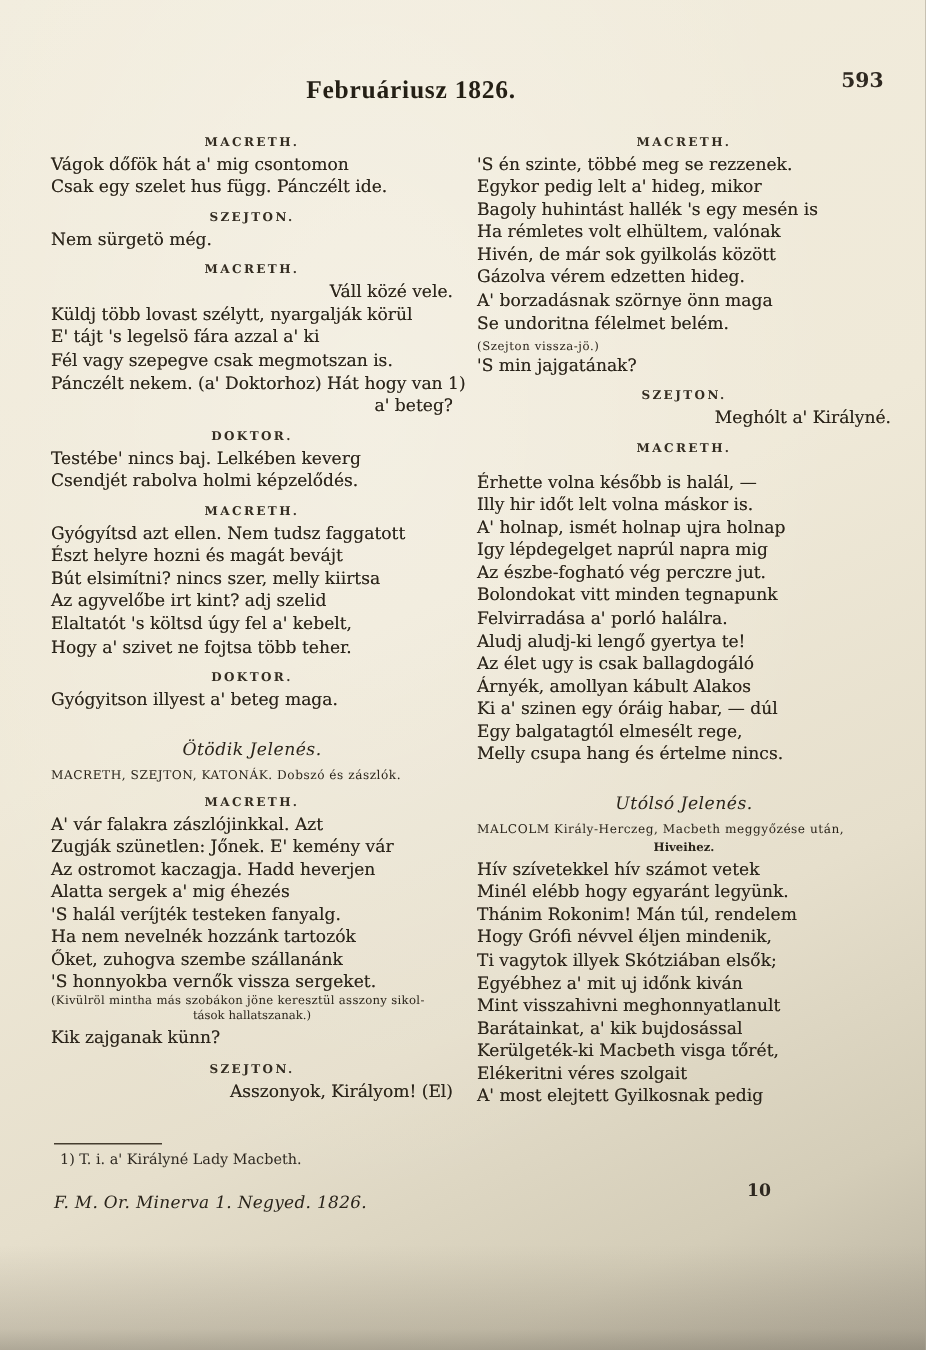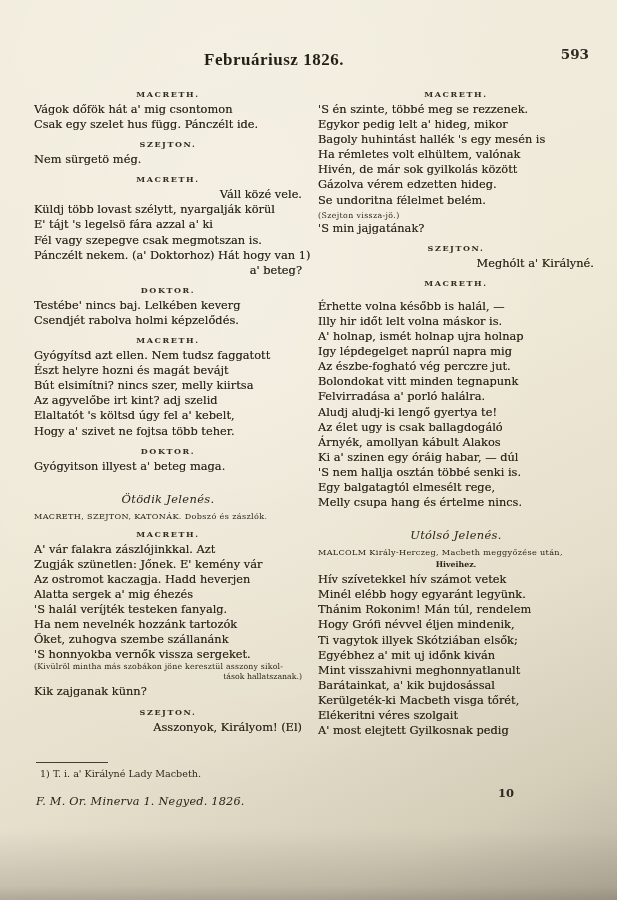--- a/index.html
+++ b/index.html
@@ -51,21 +51,21 @@
     margin:18px 0 5px;letter-spacing:0.3px;
   }
   .b-cast{
     font-size:8.1px;font-weight:400;letter-spacing:0.35px;
     margin:4px 0 2px;line-height:11px;
   }
   .b-castc{
     text-align:center;font-size:7.8px;font-weight:700;margin:0 0 3px;
   }
   .b-small{font-size:7.8px;line-height:10px;letter-spacing:0.2px;}
-  .b-smallc{font-size:7.8px;line-height:10px;text-align:right;margin-bottom:2px;}
+  .b-smallc{font-size:7.8px;line-height:10px;text-align:center;margin-bottom:2px;}
   .b-gap{height:8px;}
   
   .footnote-rule{
     position:absolute;left:36px;top:762px;width:72px;height:0;
     border-top:1px solid #453d2f;
   }
   .footnote{
     position:absolute;left:40px;top:768px;font-size:9.6px;color:#2e2820;
   }
   .imprint{
@@ -130,39 +130,39 @@
       </div>
     <div class="col right">
 
     <div class="b-speaker">MACRETH.</div>
         <div class="b-line">'S én szinte, többé meg se rezzenek.</div>
         <div class="b-line">Egykor pedig lelt a' hideg, mikor</div>
         <div class="b-line">Bagoly huhintást hallék 's egy mesén is</div>
         <div class="b-line">Ha rémletes volt elhültem, valónak</div>
         <div class="b-line">Hivén, de már sok gyilkolás között</div>
         <div class="b-line">Gázolva vérem edzetten hideg.</div>
+        <div class="b-line">A' borzadásnak szörnye önn maga</div>
         <div class="b-line">Se undoritna félelmet belém.</div>
         <div class="b-stage">(Szejton vissza-jö.)</div>
         <div class="b-line">'S min jajgatának?</div>
         <div class="b-speaker">SZEJTON.</div>
         <div class="b-lineR">Meghólt a' Királyné.</div>
         <div class="b-speaker">MACRETH.</div>
         <div class="b-gap"></div>
         <div class="b-line">Érhette volna később is halál, —</div>
         <div class="b-line">Illy hir időt lelt volna máskor is.</div>
         <div class="b-line">A' holnap, ismét holnap ujra holnap</div>
         <div class="b-line">Igy lépdegelget naprúl napra mig</div>
         <div class="b-line">Az észbe-fogható vég perczre jut.</div>
         <div class="b-line">Bolondokat vitt minden tegnapunk</div>
         <div class="b-line">Felvirradása a' porló halálra.</div>
         <div class="b-line">Aludj aludj-ki lengő gyertya te!</div>
         <div class="b-line">Az élet ugy is csak ballagdogáló</div>
         <div class="b-line">Árnyék, amollyan kábult Alakos</div>
         <div class="b-line">Ki a' szinen egy óráig habar, — dúl</div>
-        <div class="b-line">'S nem hallja osztán többé senki is.</div>
         <div class="b-line">Egy balgatagtól elmesélt rege,</div>
         <div class="b-line">Melly csupa hang és értelme nincs.</div>
         <div class="b-scene">Utólsó Jelenés.</div>
         <div class="b-cast">MALCOLM Király-Herczeg, Macbeth meggyőzése után,</div>
         <div class="b-castc">Hiveihez.</div>
         <div class="b-line">Hív szívetekkel hív számot vetek</div>
         <div class="b-line">Minél elébb hogy egyaránt legyünk.</div>
         <div class="b-line">Thánim Rokonim! Mán túl, rendelem</div>
         <div class="b-line">Hogy Grófi névvel éljen mindenik,</div>
         <div class="b-line">Ti vagytok illyek Skótziában elsők;</div>

